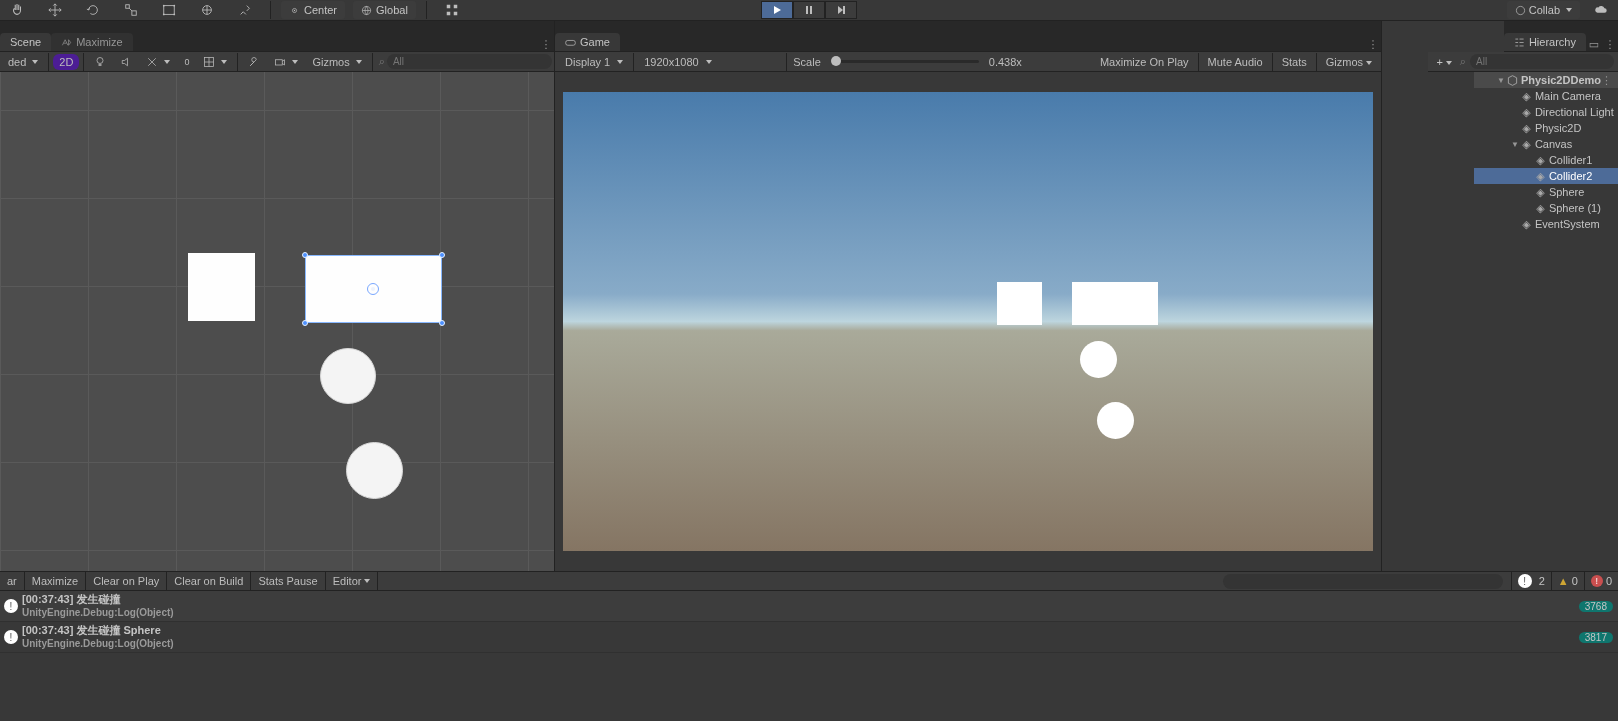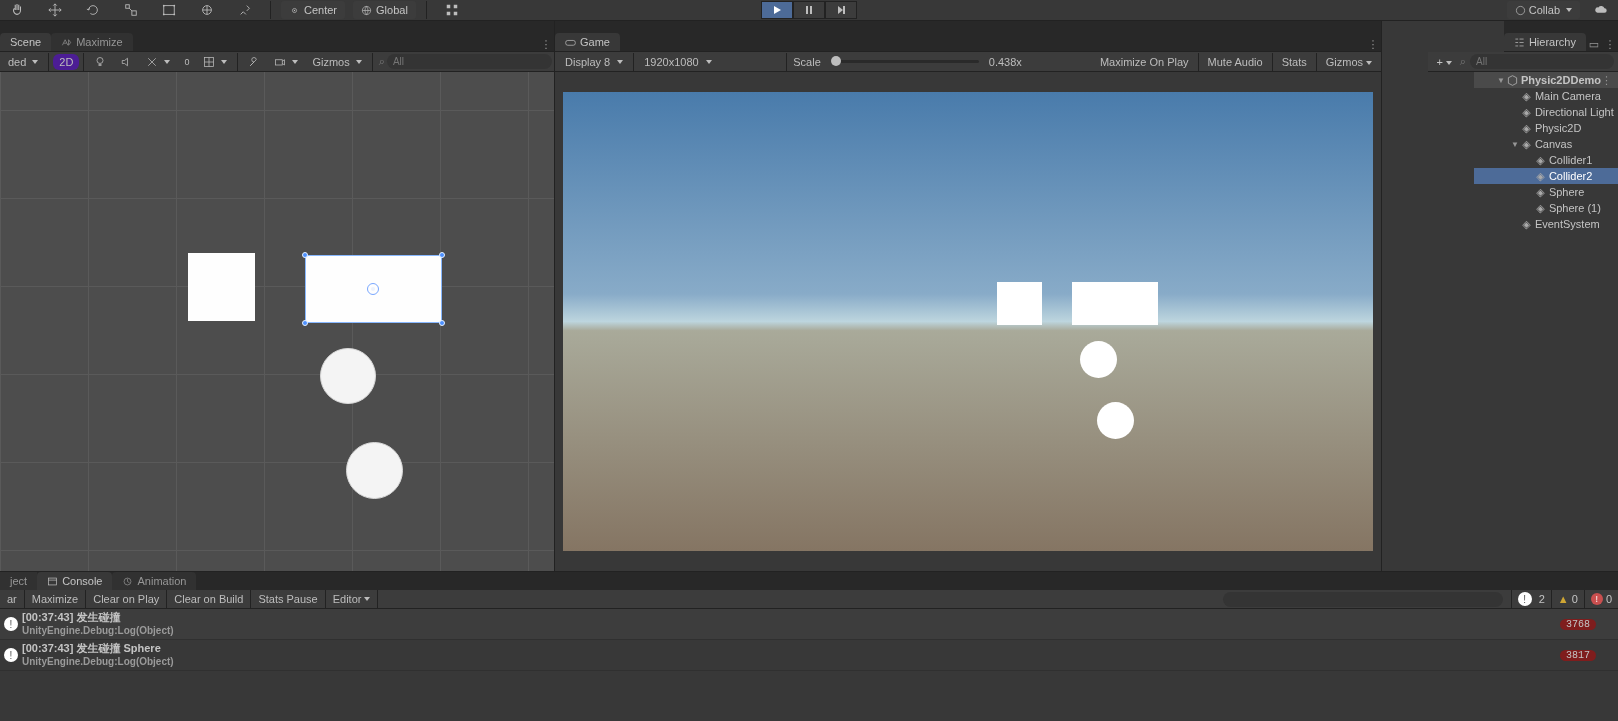--- a/index.html
+++ b/index.html
@@ -78,21 +78,21 @@
   .console-toolbar input.search{ width:280px; background:#343434; border:none; border-radius:8px; height:15px; margin:0 8px 0 auto; padding:0 6px; color:#bdbdbd;}
   .console-counters { display:flex; gap:0; }
   .counter { display:flex; align-items:center; gap:3px; padding:0 6px; height:19px; border-left:1px solid #222; cursor:pointer;}
   .console-log { flex:1; overflow:auto; }
   .log-row { display:flex; align-items:center; padding:2px 4px; border-bottom:1px solid #303030; }
   .log-row:nth-child(odd){ background:#3d3d3d; }
   .log-icon { width:14px; height:14px; margin-right:4px; display:flex; align-items:center; justify-content:center; font-size:10px; border-radius:7px;}
   .log-info { background:#fff; color:#555; }
   .log-text { flex:1; font-size:11px; line-height:13px;font-weight:bold; }
   .log-text .sub { color:#9a9a9a; font-size:10px; }
-  .log-count { background:#7f1d1d; border-radius:8px; padding:0 6px; font-size:10px; margin-right:18px;font-family:Liberation Mono, monospace; }
+  .log-count { background:#0f766e; border-radius:8px; padding:0 6px; font-size:10px; margin-right:1px; }
 
   svg { display:block; }
   .chev::after { content:""; display:inline-block; border-left:3px solid transparent; border-right:3px solid transparent; border-top:4px solid #bdbdbd; margin-left:3px; vertical-align:middle;}
 </style>
 </head>
 <body>
 
 <div class="top-toolbar">
   <div class="tool-btn">
       <svg width="14" height="14" viewBox="0 0 16 16">
@@ -274,21 +274,21 @@
     <div class="tab-strip">
       <div class="tab">
           <svg width="11" height="11" viewBox="0 0 16 16">
             <rect x="1" y="5" width="14" height="7" rx="3" fill="none" stroke="#c4c4c4"></rect>
           </svg>
           <span>Game</span>
         </div>
       <div class="tab-menu">⋮</div>
     </div>
     <div class="game-toolbar">
-      <div class="dd chev">Display 8</div>
+      <div class="dd chev">Display 1</div>
       <div class="sep"></div>
       <div class="dd chev" style="min-width:140px">1920x1080</div>
       <div class="sep"></div>
       <span>Scale</span>
       <div class="slider">
           <div class="thumb" style="left:0"></div>
         </div>
       <span>0.438x</span>
       <div style="flex:1"></div>
       <div class="opt">Maximize On Play</div>
@@ -373,37 +373,20 @@
         </div>
       <div class="tree-row" style="padding-left:46px">
           <span class="tree-icon">◈</span>
           <span>EventSystem</span>
         </div>
     </div>
   </div>
 </div>
 
 <div class="bottom">
-  <div class="bottom-tabs">
-    <div class="tab inactive" style="border-radius:0">ject</div>
-    <div class="tab">
-        <svg width="11" height="11" viewBox="0 0 16 16">
-          <rect x="2" y="3" width="12" height="10" fill="none" stroke="#c4c4c4"></rect>
-          <path d="M2 6h12" stroke="#c4c4c4"></path>
-        </svg>
-        <span>Console</span>
-      </div>
-    <div class="tab inactive">
-        <svg width="11" height="11" viewBox="0 0 16 16">
-          <circle cx="8" cy="8" r="5" fill="none" stroke="#969696"></circle>
-          <path d="M8 4v4l3 2" stroke="#969696" fill="none"></path>
-        </svg>
-        <span>Animation</span>
-      </div>
-  </div>
   <div class="console-toolbar">
     <div class="cbtn">ar</div>
     <div class="cbtn">Maximize</div>
     <div class="cbtn">Clear on Play</div>
     <div class="cbtn">Clear on Build</div>
     <div class="cbtn">Stats Pause</div>
     <div class="cbtn chev">Editor</div>
     <input class="search" placeholder="" style="">
     <div class="console-counters">
       <div class="counter">

